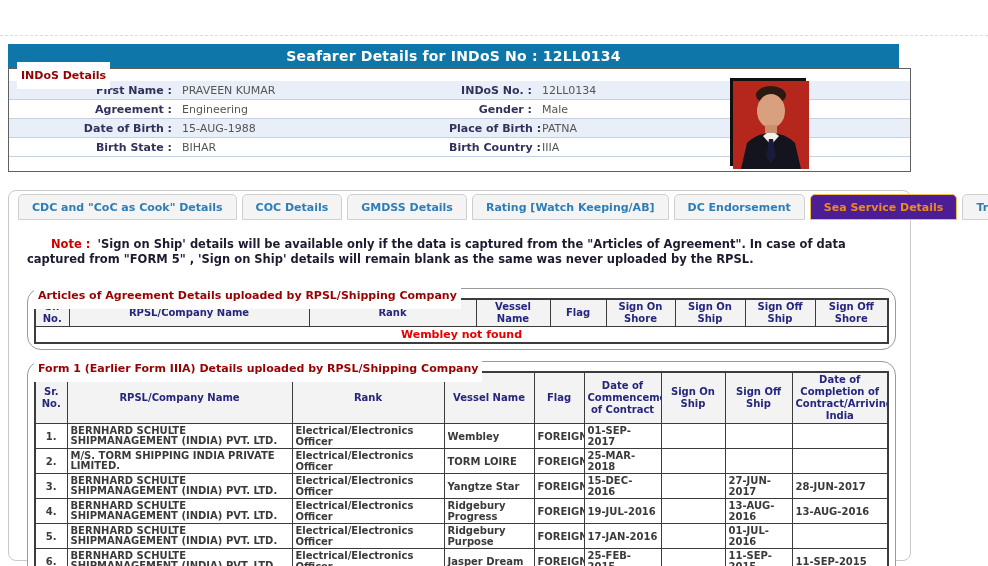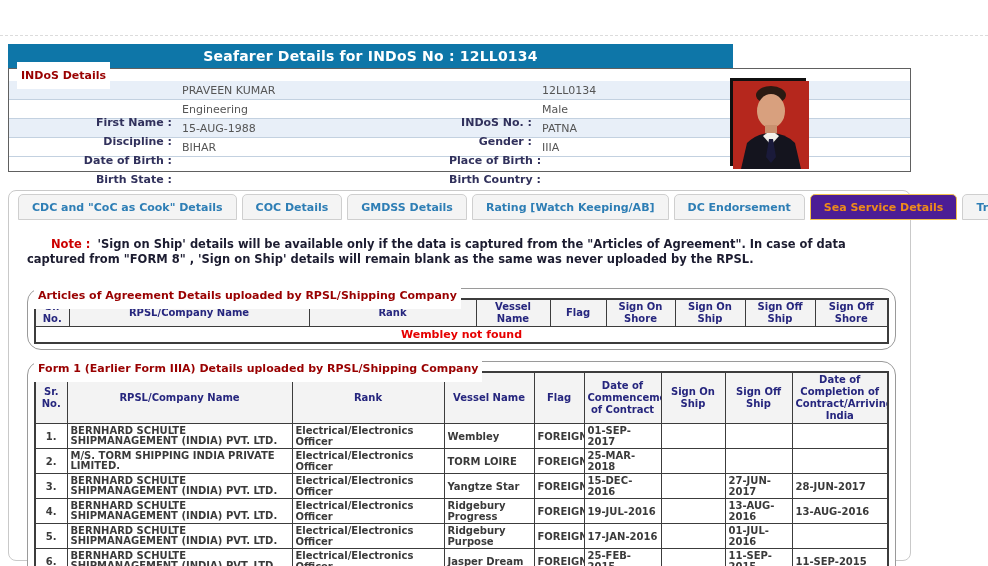--- a/index.html
+++ b/index.html
@@ -8,37 +8,37 @@
   }
   *{box-sizing:border-box;}
   html,body{margin:0;padding:0;}
   body{
     width:988px;height:566px;background:#fff;position:relative;overflow:hidden;
     font-family:"DejaVu Sans","Liberation Sans",sans-serif;
   }
   .dotted-rule{position:absolute;top:35px;left:0;width:988px;border-top:1px dashed #dcdcdc;}
 
   .title-bar{
-    position:absolute;top:44px;left:8px;width:725px;height:24px;
+    position:absolute;top:44px;left:8px;width:891px;height:24px;
     background:var(--header-bar);color:#fff;text-align:center;
     font-weight:bold;font-size:14px;line-height:24px;letter-spacing:.2px;
   }
 
   .indos-box{position:absolute;top:68px;left:8px;width:903px;height:104px;border:1px solid #606060;background:#fff;}
   .box-legend{
     position:absolute;top:-7px;left:8px;background:#fff;padding:7px 4px;
     color:var(--legend);font-weight:bold;font-size:11px;line-height:13px;white-space:nowrap;
   }
   .indos-rows{margin-top:12px;}
   .indos-row{
     display:grid;grid-template-columns:168px 272px 88px auto;
     height:19px;line-height:19px;font-size:11px;border-bottom:1px solid #c3d1e0;
   }
   .indos-rows .indos-row:nth-of-type(odd){background:#E8EFF8;}
-  .ilabel{text-align:right;padding-right:5px;font-weight:bold;color:#31315C;white-space:nowrap;margin-top:32px;}
+  .ilabel{text-align:right;padding-right:5px;font-weight:bold;color:#31315C;white-space:nowrap;}
   .ivalue{color:#555;padding-left:5px;white-space:nowrap;}
 
   .photo{position:absolute;top:9px;right:104px;width:76px;height:88px;border:3px solid #101010;background:#B5271D;}
   .photo svg{display:block;}
 
   .panel{
     position:absolute;top:190px;left:8px;width:903px;height:371px;
     border:1px solid #c9c9c9;border-radius:8px;background:#fff;
   }
   .tabs{display:flex;gap:5px;padding:3px 0 0 9px;align-items:flex-end;}
@@ -83,21 +83,21 @@
   <div class="indos-rows">
 
       <div class="indos-row">
         <span class="ilabel">First Name :</span>
         <span class="ivalue">PRAVEEN KUMAR</span>
         <span class="ilabel">INDoS No. :</span>
         <span class="ivalue">12LL0134</span>
       </div>
 
       <div class="indos-row">
-        <span class="ilabel">Discipline :</span>
+        <span class="ilabel">Agreement :</span>
         <span class="ivalue">Engineering</span>
         <span class="ilabel">Gender :</span>
         <span class="ivalue">Male</span>
       </div>
 
       <div class="indos-row">
         <span class="ilabel">Date of Birth :</span>
         <span class="ivalue">15-AUG-1988</span>
         <span class="ilabel">Place of Birth :</span>
         <span class="ivalue">PATNA</span>
@@ -150,21 +150,21 @@
         <span class="tab-label">Sea Service Details</span>
       </div>
 
       <div class="tab">
         <span class="tab-label">Training Details</span>
       </div>
     </div>
 
   <p class="note">
     <span class="note-prefix">Note :</span>
-    <span class="note-body">'Sign on Ship' details will be available only if the data is captured from the "Articles of Agreement". In case of data captured from "FORM 8" , 'Sign on Ship' details will remain blank as the same was never uploaded by the RPSL.</span>
+    <span class="note-body">'Sign on Ship' details will be available only if the data is captured from the "Articles of Agreement". In case of data captured from "FORM 5" , 'Sign on Ship' details will remain blank as the same was never uploaded by the RPSL.</span>
   </p>
 
   <div class="fieldset fs1">
     <span class="box-legend">Articles of Agreement Details uploaded by RPSL/Shipping Company</span>
     <table class="grid t1">
       <colgroup>
         <col style="width:34px">
           <col style="width:240px">
           <col style="width:167px">
           <col style="width:74px">

